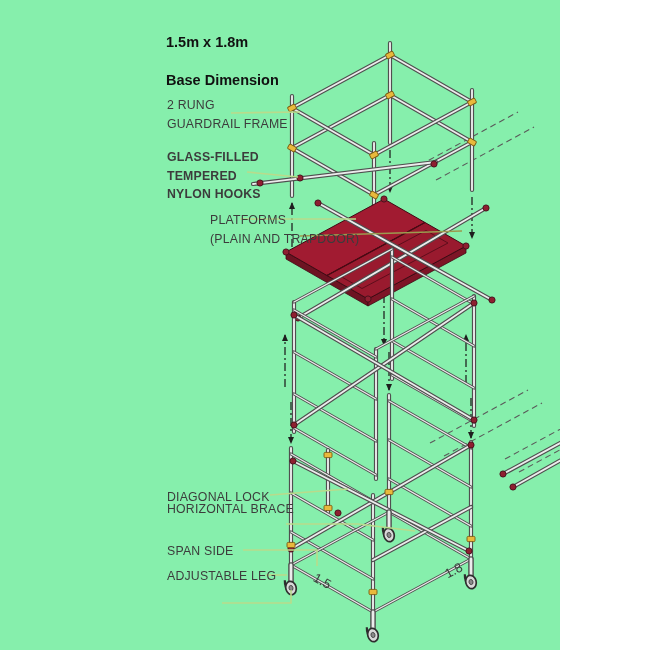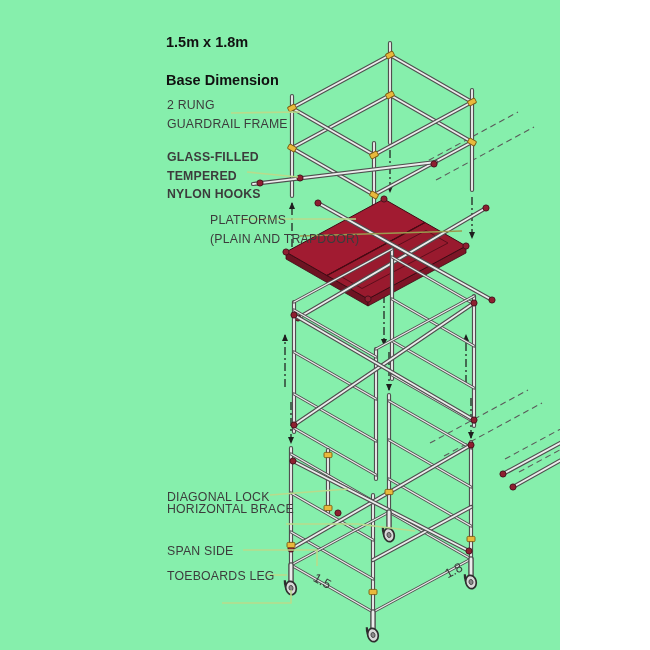--- a/index.html
+++ b/index.html
@@ -295,18 +295,18 @@
 <div class="callout" style="left:167px;top:96px;">2 RUNG
 GUARDRAIL FRAME</div>
 <div class="callout" style="left:167px;top:148px;font-weight:bold;">GLASS-FILLED
 TEMPERED
 NYLON HOOKS</div>
 <div class="callout" style="left:163px;top:211px;margin-left:47px;">PLATFORMS
 (PLAIN AND TRAPDOOR)</div>
 <div class="callout" style="left:167px;top:488px;">DIAGONAL LOCK</div>
 <div class="callout" style="left:167px;top:500px;">HORIZONTAL BRACE</div>
 <div class="callout" style="left:167px;top:542px;">SPAN SIDE</div>
-<div class="callout" style="left:167px;top:567px;">TOEBOARDS LEG</div>
+<div class="callout" style="left:167px;top:567px;">ADJUSTABLE LEG</div>
 
 <div class="dim" style="left:318px;top:570px;transform:rotate(29deg);">1.5</div>
 <div class="dim" style="left:442px;top:568px;transform:rotate(-28deg);">1.8</div>
 
 </div>
 
 </body></html>

